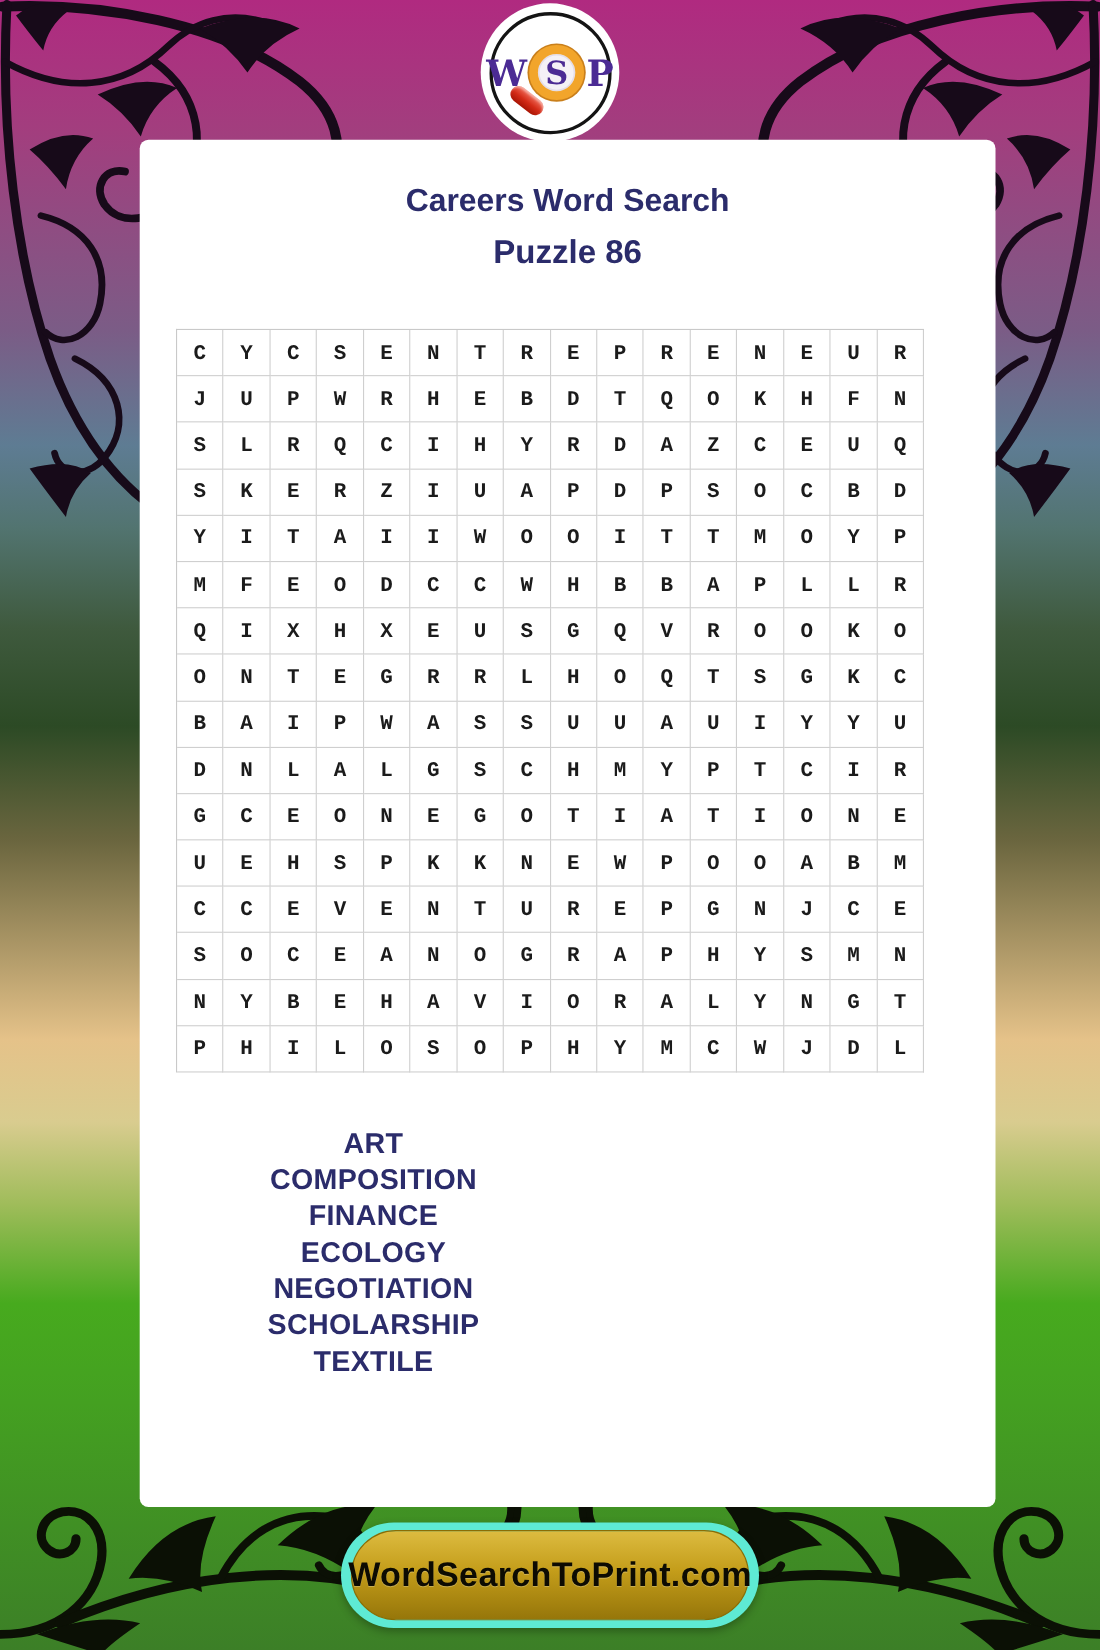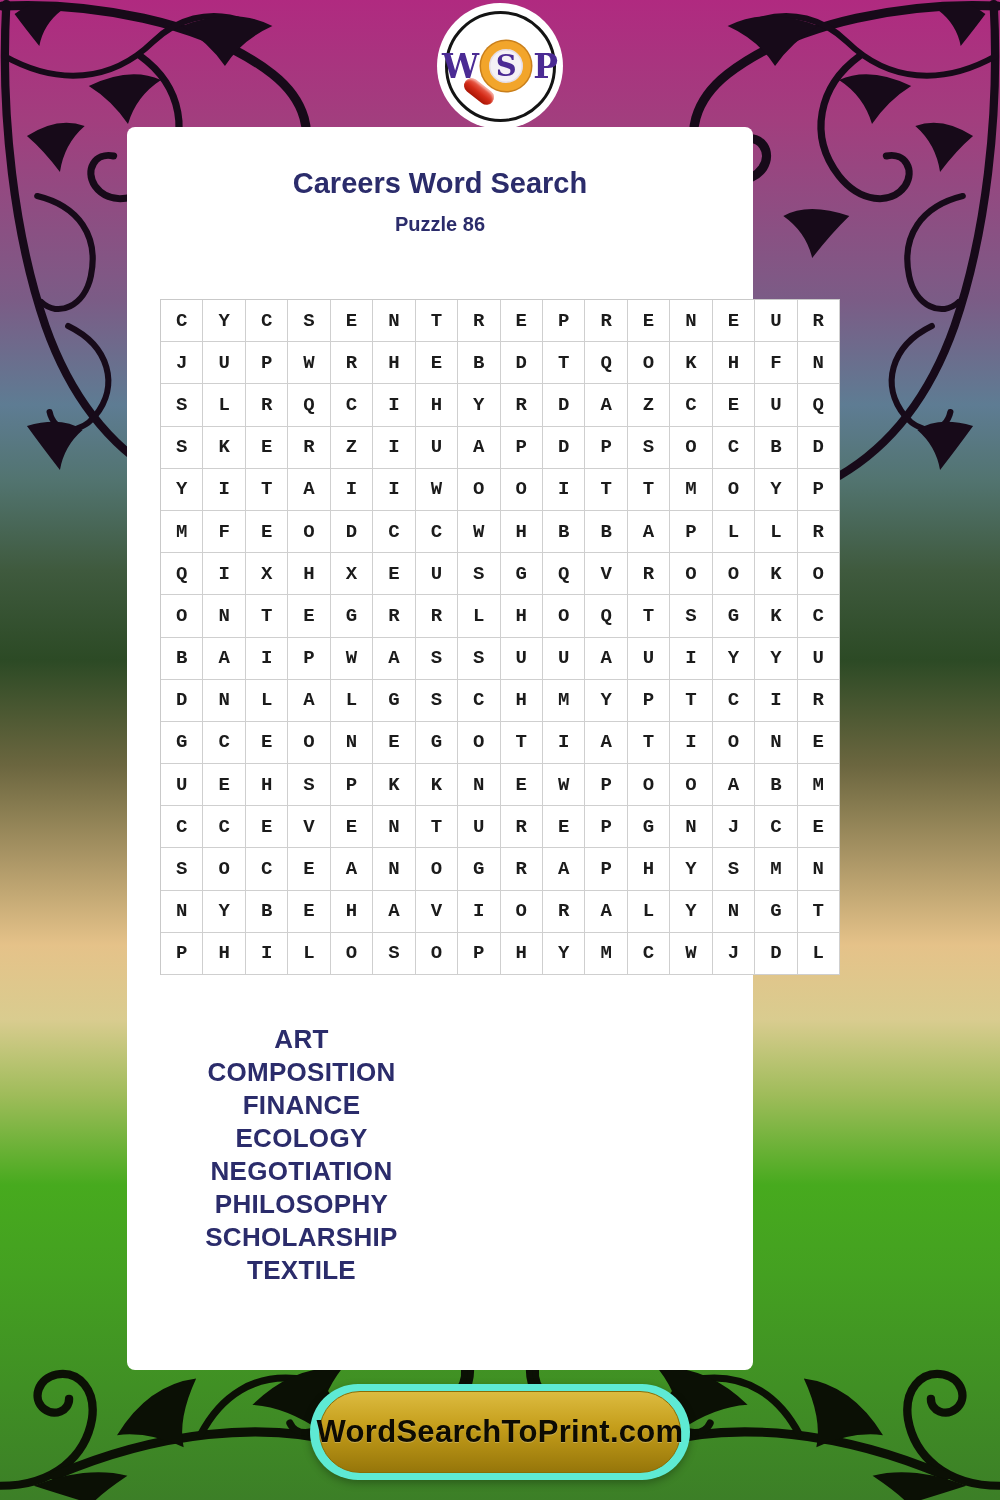--- a/index.html
+++ b/index.html
@@ -16,30 +16,30 @@
 
   
   .orn { position:absolute; z-index:1; }
   .orn.tl { left:-4px; top:-4px; color:#170a19; }
   .orn.tr { right:-4px; top:-4px; transform:scaleX(-1); color:#170a19; }
   .orn.bl { left:-8px; bottom:-6px; color:#0b1005; }
   .orn.br { right:-8px; bottom:-6px; transform:scaleX(-1); color:#0b1005; }
 
   
   .card {
-    position:absolute; left:127px; top:127px; width:626px; height:1243px;
+    position:absolute; left:127px; top:127px; width:778px; height:1243px;
     background:#ffffff; border-radius:8px; z-index:2;
   }
   .title {
     position:absolute; top:40px; left:0; width:100%; text-align:center;
     font-size:29px; font-weight:bold; color:#2b2c6b;
   }
   .subtitle {
     position:absolute; top:86px; left:0; width:100%; text-align:center;
-    font-size:20px; font-weight:bold; color:#2b2c6b;
+    font-size:30px; font-weight:bold; color:#2b2c6b;
   }
 
   
   .grid {
     position:absolute; left:33px; top:172px; width:680px; height:676px;
     display:grid; grid-template-columns:repeat(16,1fr); grid-template-rows:repeat(16,1fr);
     border-top:1px solid #c9c9c9; border-left:1px solid #c9c9c9;
     background:#fff;
   }
   .cell {
@@ -433,21 +433,20 @@
       <div class="cell">L</div>
     </div>
 
   <div class="words">
     <div class="col">
         <div class="word">ART</div>
         <div class="word">COMPOSITION</div>
         <div class="word">FINANCE</div>
         <div class="word">ECOLOGY</div>
         <div class="word">NEGOTIATION</div>
-        <div class="word">PHILOSOPHY</div>
         <div class="word">SCHOLARSHIP</div>
         <div class="word">TEXTILE</div>
       </div>
   </div>
 </div>
 
 <div class="footer-glow">
   <div class="footer-btn">WordSearchToPrint.com</div>
 </div>
 

